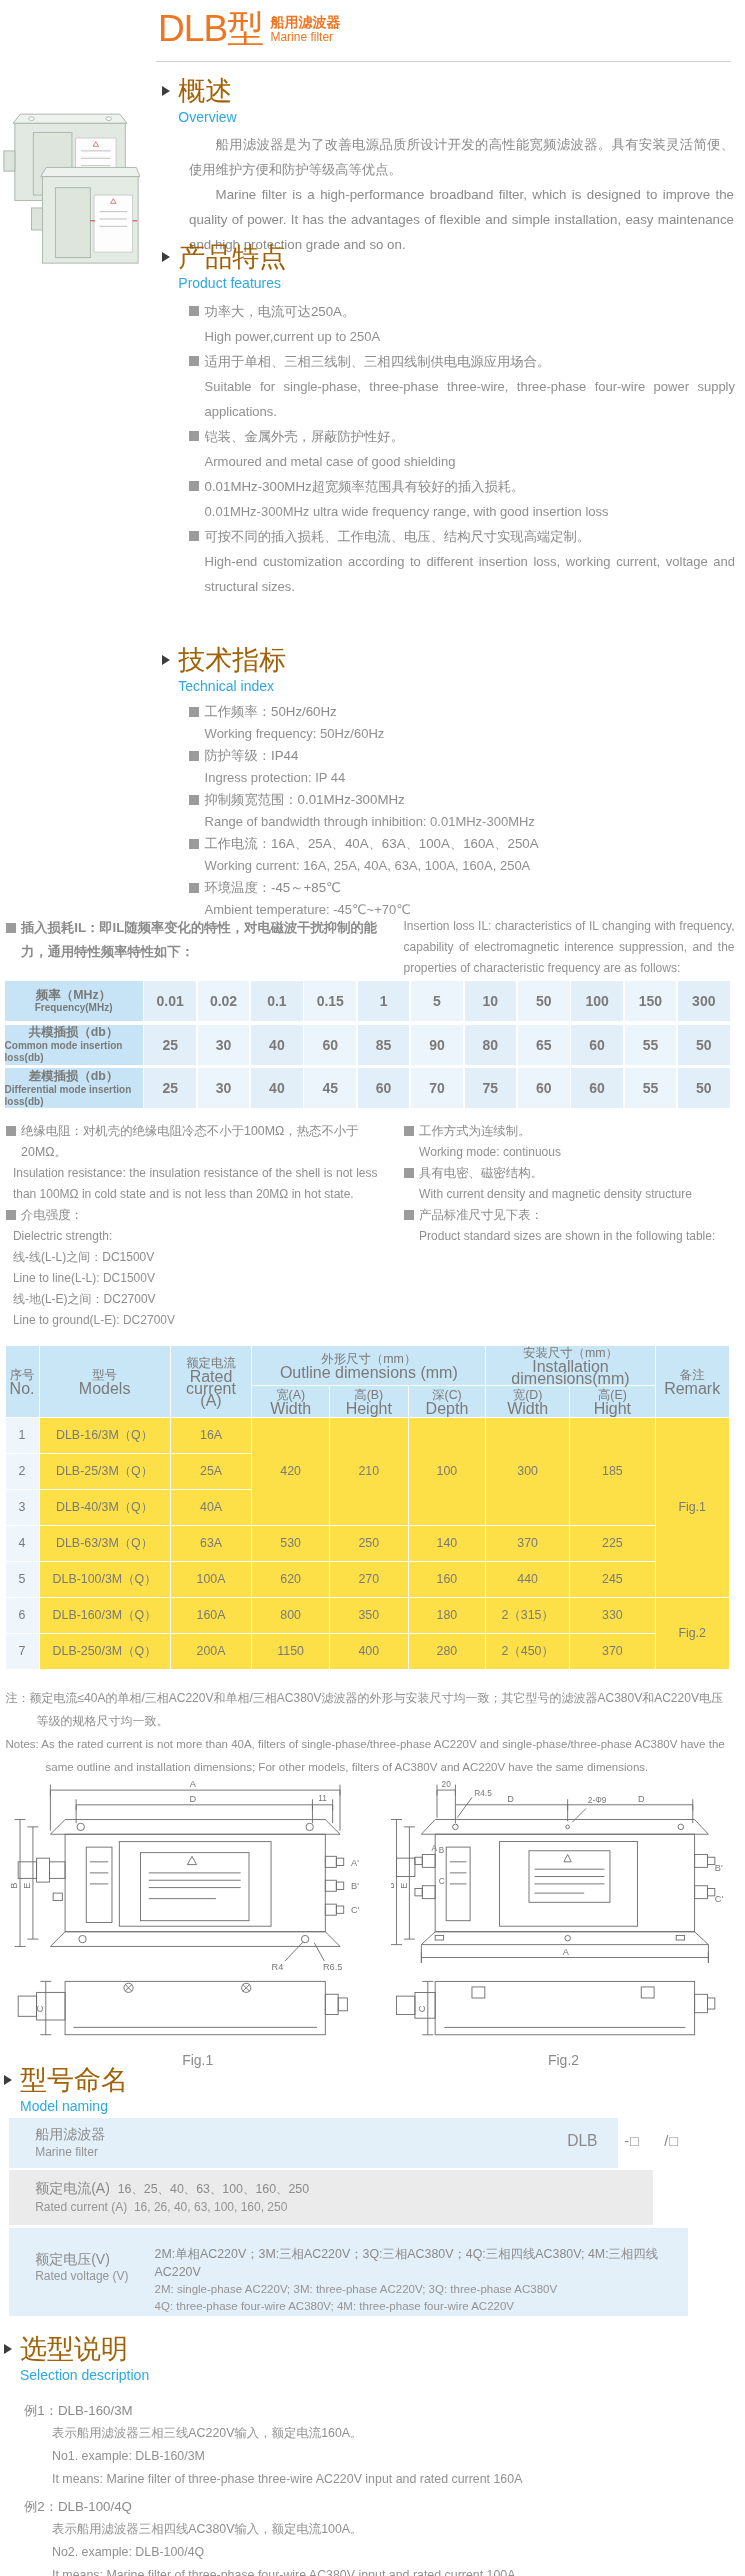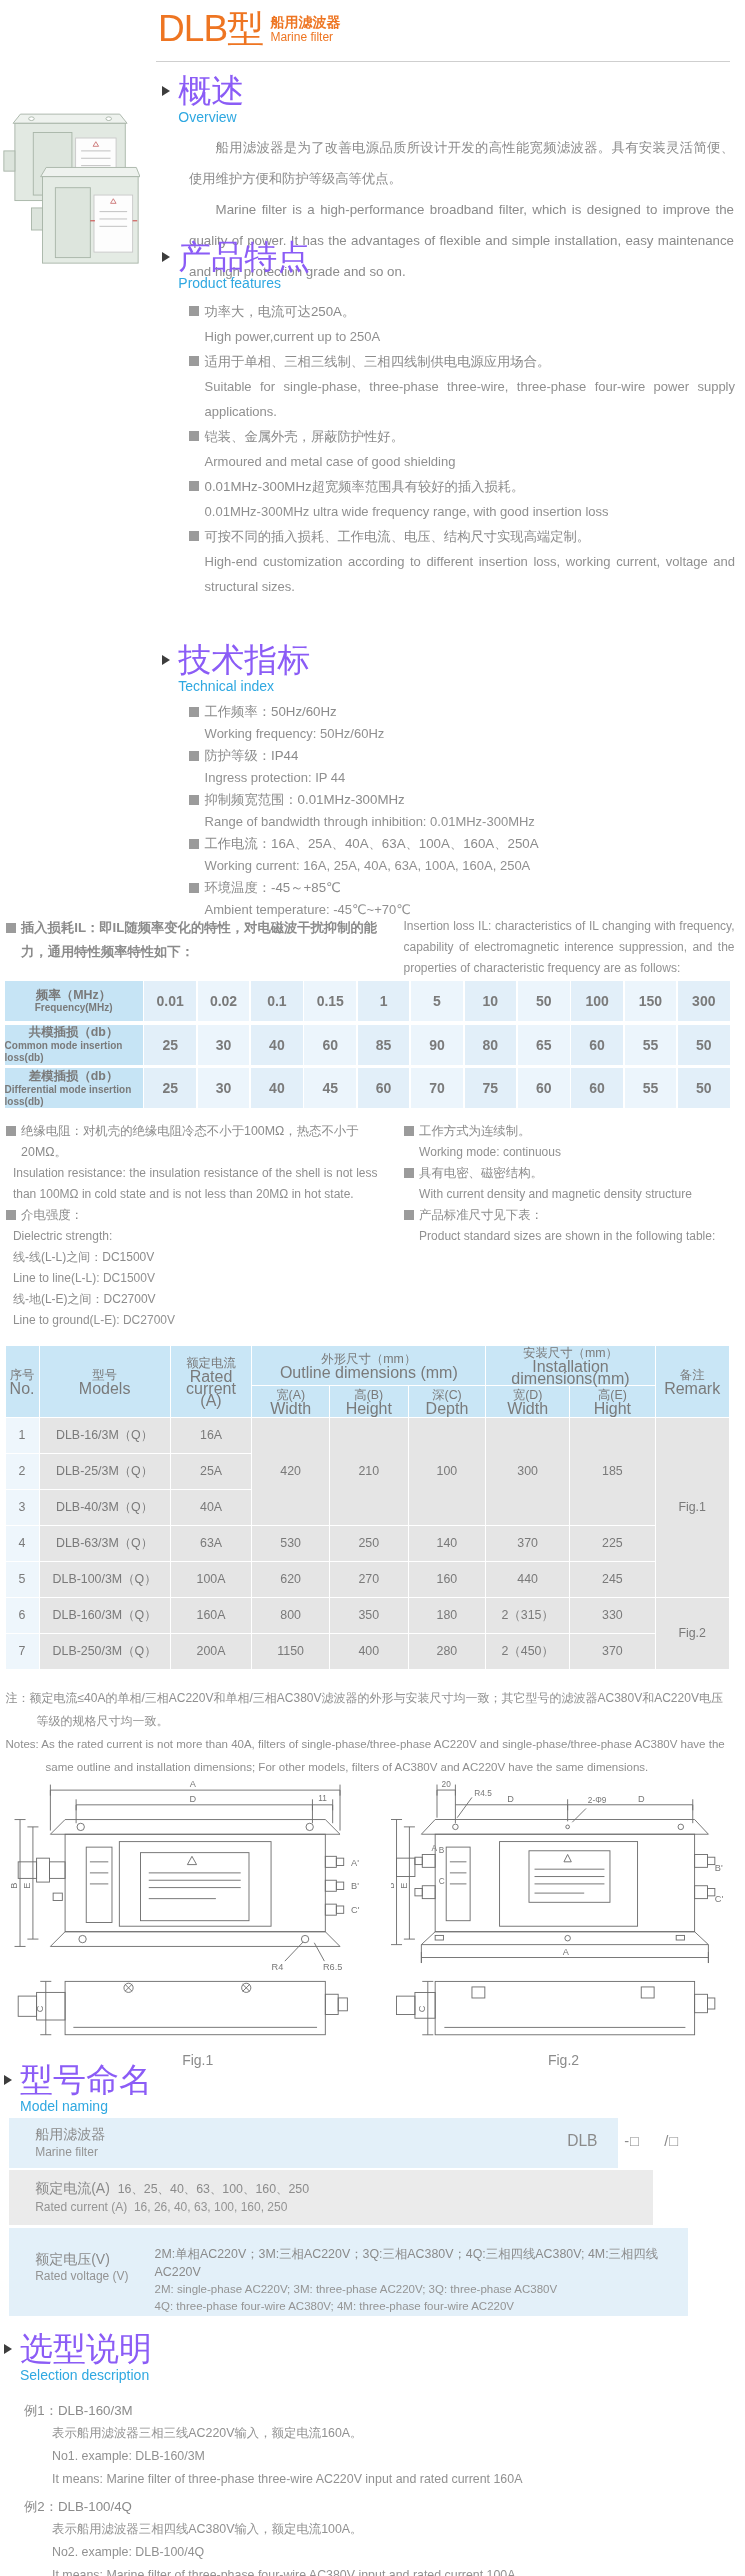--- a/index.html
+++ b/index.html
@@ -11,25 +11,25 @@
   .hdr{display:flex;align-items:flex-start;gap:7px;}
   .hdr-model{font-size:37px;line-height:40px;color:#ee7522;letter-spacing:-0.9px;}
   .hdr-sub{padding-top:4.6px;}
   .hdr-sub-cn{font-size:14px;font-weight:bold;color:#ee7522;line-height:16.6px;}
   .hdr-sub-en{font-size:12px;color:#ee7522;line-height:14.7px;}
   .divider{position:absolute;left:156px;top:61px;width:574px;height:0.9px;background:#cfcfcf;}
 
   
   .sec-head{display:flex;gap:8.3px;}
   .tri{width:0;height:0;border-left:8.3px solid #3d3d3d;border-top:5.5px solid transparent;border-bottom:5.5px solid transparent;margin-top:9.2px;flex:none;}
-  .h-cn{font-size:33px;color:#8b5cf6;line-height:28px;}
+  .h-cn{font-size:27px;color:#a16207;line-height:28px;}
   .h-en{font-size:14px;color:#2fa8e1;line-height:18.4px;margin-top:2.8px;}
 
   .body-ind{margin-left:27px;}
-  .para{font-size:13.3px;line-height:31px;text-align:justify;color:#8b8b8b;}
+  .para{font-size:13.3px;line-height:25px;text-align:justify;color:#8b8b8b;}
   .ind2{text-indent:2em;}
 
   .blist{font-size:13.3px;color:#8b8b8b;}
   .b-cn{line-height:25px;padding-left:15.6px;text-indent:-15.6px;}
   .b-cn .sq{display:inline-block;width:10px;height:10px;background:#9b9b9b;margin-right:5.5px;position:relative;top:0.9px;}
   .b-en{line-height:25px;margin-left:15.6px;text-align:justify;font-size:13px;color:#909090;}
   .tlist .b-cn{line-height:22px;}
   .tlist .b-en{line-height:22px;}
 
   
@@ -46,21 +46,21 @@
   .fhead{background:#c6e4f5;}
   .fhead .c1{font-size:12.4px;line-height:14.7px;}
   .fhead .c2{font-size:10px;line-height:12px;}
   .ca{background:#e2eff9;font-size:14px;}
   .cb{background:#ecf5fc;font-size:14px;}
 
   
   table.models{border-collapse:separate;border-spacing:1.8px;width:725px;color:#7a7a7a;}
   table.models th,table.models td{padding:0;text-align:center;vertical-align:middle;}
   table.models th{background:#c9e6f6;font-weight:normal;}
-  table.models td{background:#e5e5e5;font-size:12.4px;}
+  table.models td{background:#fde047;font-size:12.4px;}
   table.models td.noc{background:#eef6fc;}
   .th-cn{font-size:12.4px;line-height:14.7px;}
   .th-en{font-size:16px;line-height:12px;}
   tr.hrow1 th{height:37px;}
   tr.hrow2 th{height:31px;}
   tr.brow td{height:35px;}
 
   .notes{font-size:12px;line-height:23px;color:#8f8f8f;}
   .n-cn{padding-left:31px;text-indent:-31px;}
   .n-en{padding-left:40px;text-indent:-40px;font-size:11.5px;}

